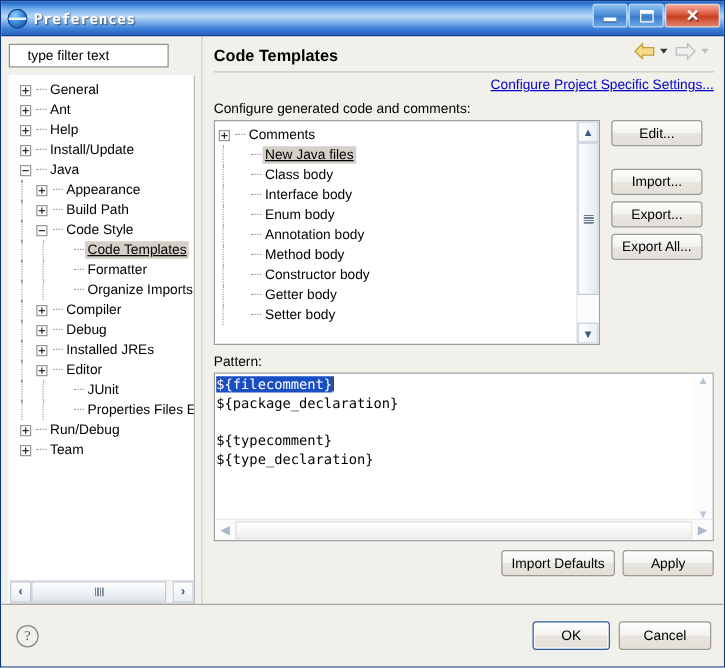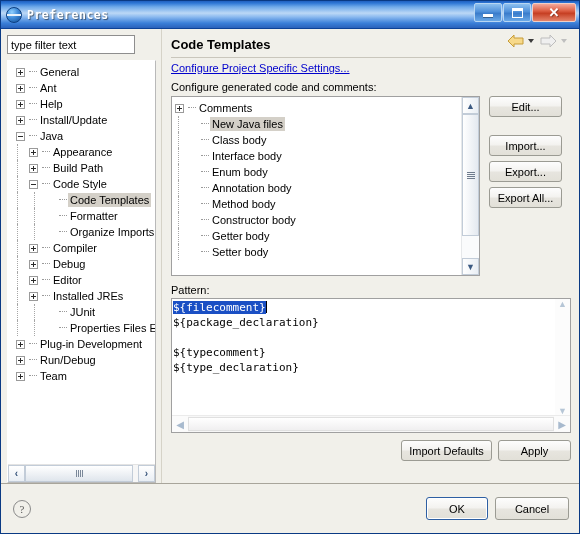--- a/index.html
+++ b/index.html
@@ -130,21 +130,21 @@
   }
   .filter-input {
     box-sizing: border-box;
     height: 19px;
     width: 128px;
     border: 1px solid #8e8e8e;
     background: #ffffff;
     font-family: "Liberation Sans", sans-serif;
     font-size: 11px;
     color: #000000;
-    padding: 1px 3px;
+    padding: 1px 14px;
     outline: none;
   }
   .tree-wrap {
     margin-top: 6px;
     flex: 1 1 auto;
     background: #ffffff;
     border: 1px solid #b9b9b9;
     border-top-color: #ffffff;
     border-left-color: #ffffff;
     position: relative;
@@ -164,20 +164,21 @@
     white-space: nowrap;
     font-size: 11px;
     position: relative;
   }
   .tnode .lbl {
     padding: 0 2px;
     line-height: 14px;
   }
   .tnode.selected .lbl {
     background: #d4d0c8;
+    text-decoration: underline;
   }
   .toggle {
     width: 9px; height: 9px;
     box-sizing: border-box;
     border: 1px solid #9a9a9a;
     background: #ffffff;
     margin-right: 4px;
     position: relative;
     flex: 0 0 9px;
   }
@@ -271,20 +272,21 @@
     font-weight: bold;
     color: #000000;
     padding: 2px 0 5px 0;
   }
   .title-rule {
     height: 1px;
     background: #c9c6bc;
     margin-bottom: 4px;
   }
   .link-row {
+    text-align: right;
     height: 15px;
   }
   .link {
     color: #0000cc;
     text-decoration: underline;
     font-size: 11px;
     cursor: pointer;
   }
   .section-label {
     font-size: 11px;
@@ -613,50 +615,44 @@
                 <div class="indent" style="width: 4px;"></div>
                 <div class="toggle plus"></div>
                 <div class="dots"></div>
                 <span class="lbl">Debug</span>
               </div>
               <div class="tnode">
                 <div class="indent guide" style="width: 17px;"></div>
                 <div class="indent" style="width: 4px;"></div>
                 <div class="toggle plus"></div>
                 <div class="dots"></div>
+                <span class="lbl">Installed JREs</span>
+              </div>
+              <div class="tnode">
+                <div class="indent guide" style="width: 17px;"></div>
+                <div class="indent" style="width: 4px;"></div>
+                <div class="toggle plus"></div>
+                <div class="dots"></div>
                 <span class="lbl">Editor</span>
               </div>
               <div class="tnode">
                 <div class="indent guide" style="width: 17px;"></div>
-                <div class="indent" style="width: 4px;"></div>
-                <div class="toggle plus"></div>
-                <div class="dots"></div>
-                <span class="lbl">Installed JREs</span>
-              </div>
-              <div class="tnode">
-                <div class="indent guide" style="width: 17px;"></div>
                 <div class="indent guide" style="width: 17px;"></div>
                 <div class="indent" style="width: 4px;"></div>
                 <div class="toggle-spacer"></div>
                 <div class="dots"></div>
                 <span class="lbl">JUnit</span>
               </div>
               <div class="tnode">
                 <div class="indent guide" style="width: 17px;"></div>
                 <div class="indent guide" style="width: 17px;"></div>
                 <div class="indent" style="width: 4px;"></div>
                 <div class="toggle-spacer"></div>
                 <div class="dots"></div>
                 <span class="lbl">Properties Files Edito</span>
-              </div>
-              <div class="tnode">
-                <div class="indent" style="width: 8px;"></div>
-                <div class="toggle plus"></div>
-                <div class="dots"></div>
-                <span class="lbl">Plug-in Development</span>
               </div>
               <div class="tnode">
                 <div class="indent" style="width: 8px;"></div>
                 <div class="toggle plus"></div>
                 <div class="dots"></div>
                 <span class="lbl">Run/Debug</span>
               </div>
               <div class="tnode">
                 <div class="indent" style="width: 8px;"></div>
                 <div class="toggle plus"></div>

